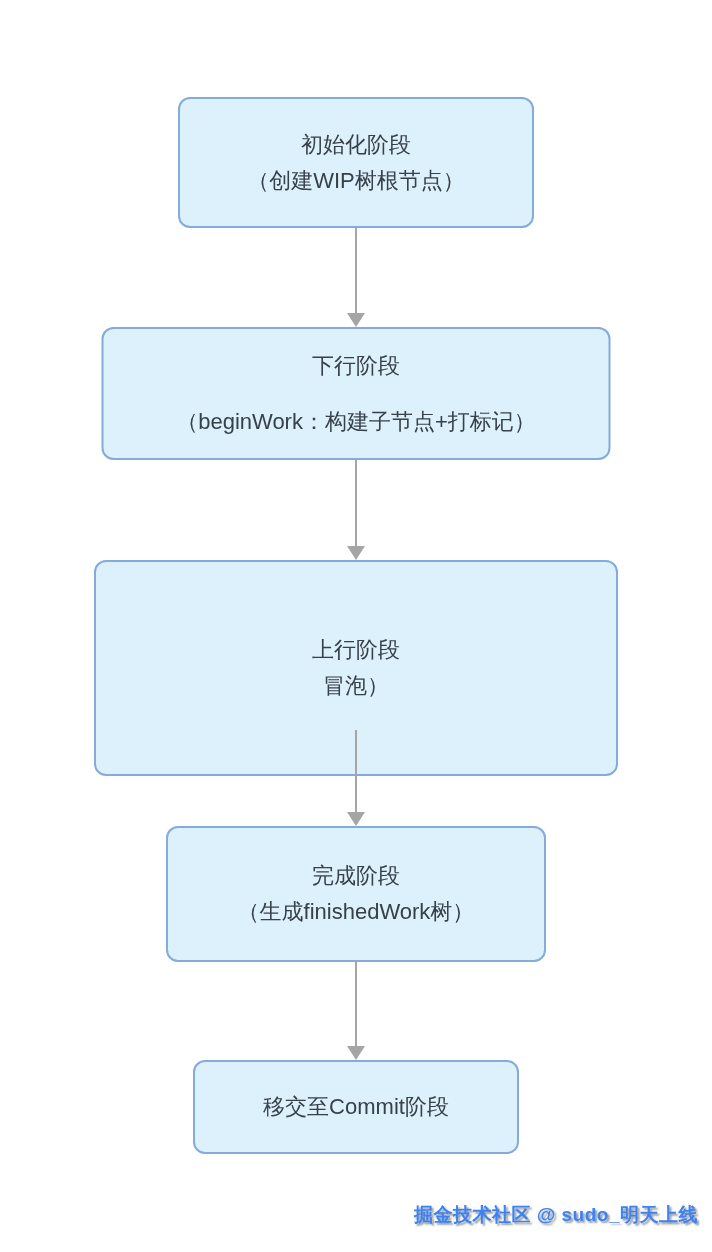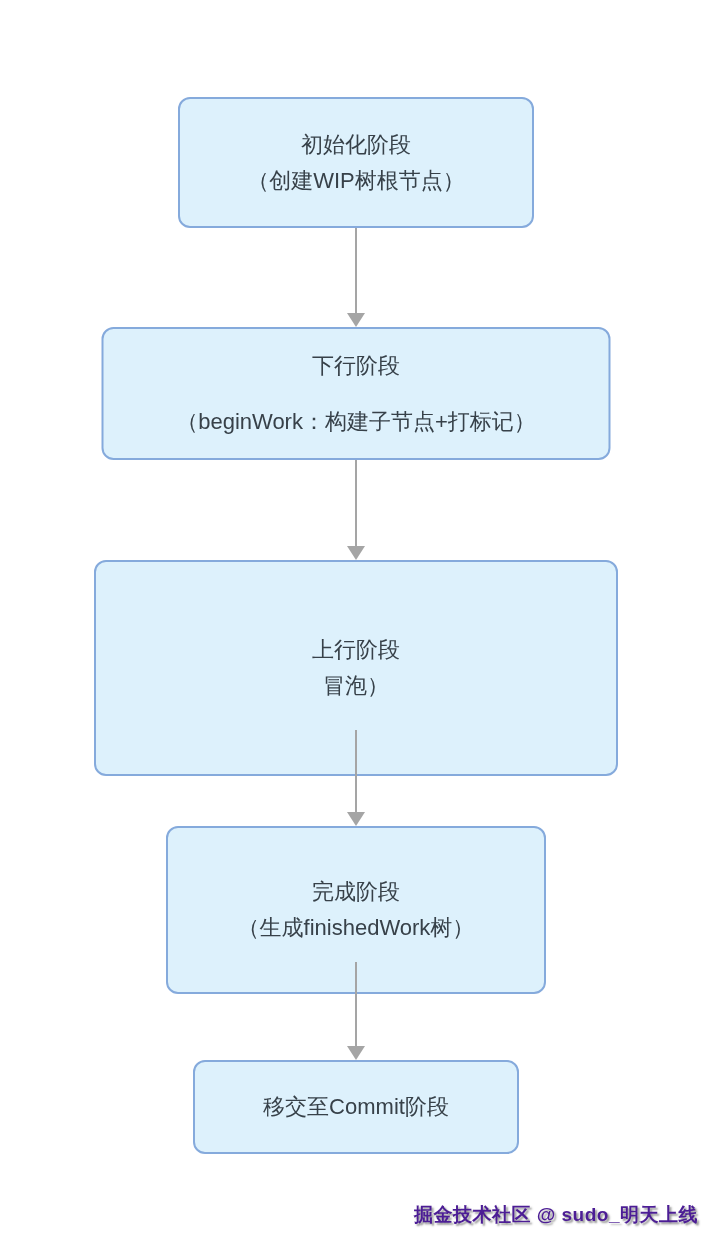--- a/index.html
+++ b/index.html
@@ -29,21 +29,21 @@
     align-items: center;
     color: var(--node-text, #374149);
     font-size: 22px;
     line-height: 36px;
     text-align: center;
   }
   .node .line:empty { display: none; }
   .n1 { top: 97px;   width: 356px; height: 131px; }
   .n2 { top: 327px;  width: 509px; height: 133px; gap: 20px; }
   .n3 { top: 560px;  width: 524px; height: 216px; }
-  .n4 { top: 826px;  width: 380px; height: 168px; }
+  .n4 { top: 826px;  width: 380px; height: 136px; }
   .n5 { top: 1060px; width: 326px; height: 94px;  }
   .arrow {
     position: absolute;
     left: 50%;
     transform: translateX(-50%);
     width: 18px;
     display: flex;
     flex-direction: column;
     align-items: center;
   }
@@ -63,21 +63,21 @@
     border-right: 9px solid transparent;
     border-top: 14px solid var(--arrow, #a5a5a5);
   }
   .watermark {
     position: absolute;
     top: 1202px;
     right: 14px;
     font-size: 19px;
     font-weight: bold;
     letter-spacing: 0.5px;
-    color: #4c1d95;
+    color: #3b82f6;
     text-shadow: 2px 2px 2px rgba(140, 140, 140, 0.9);
     white-space: nowrap;
   }
 </style>
 </head>
 <body>
 
 <div class="canvas">
 
   <div class="node n1">

